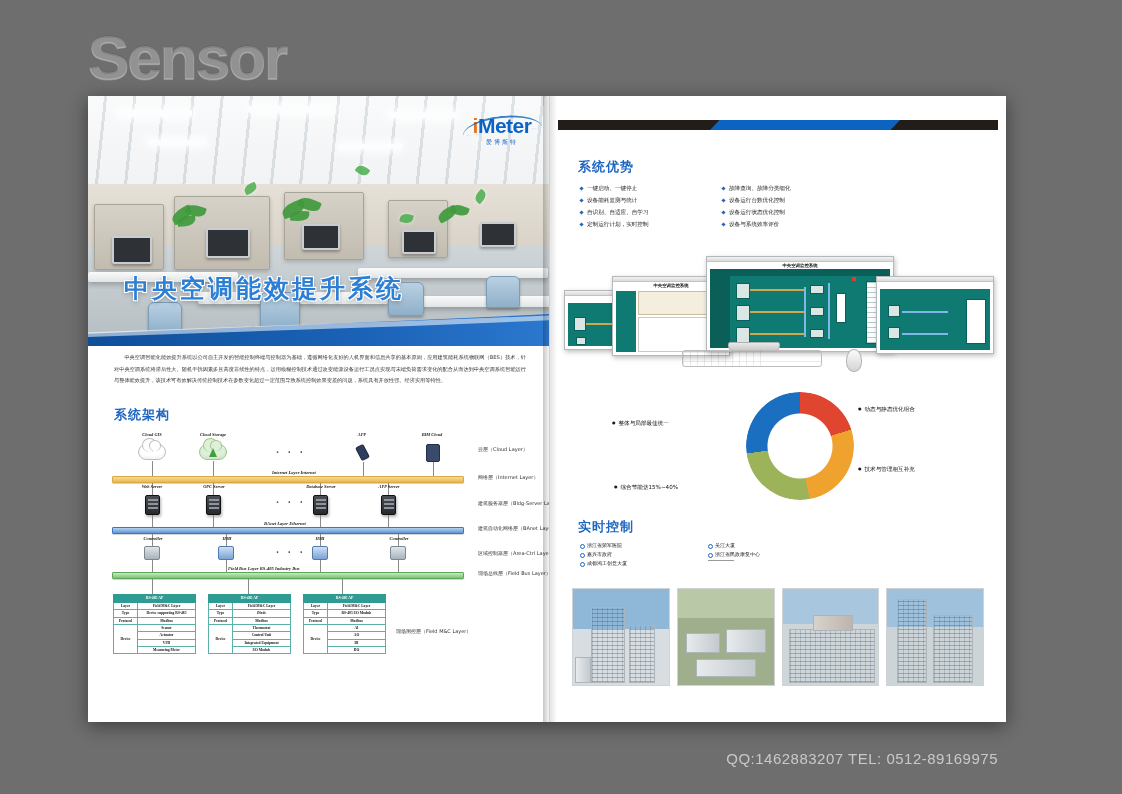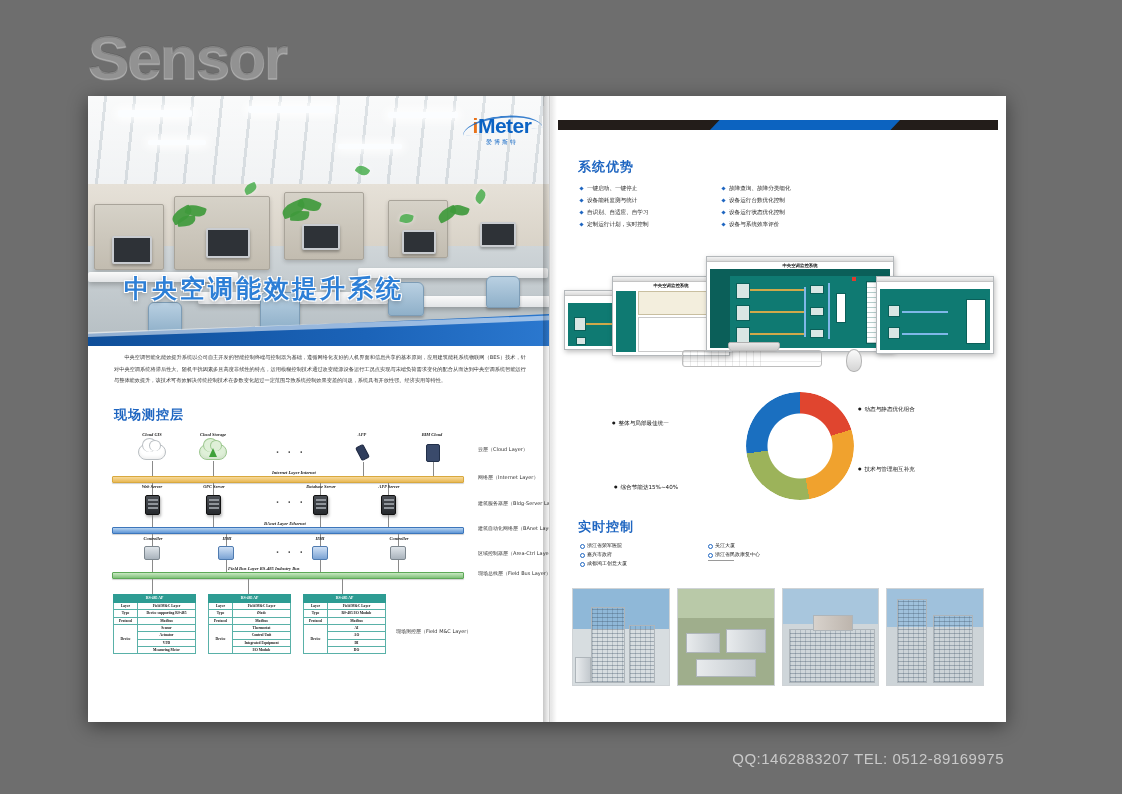--- a/index.html
+++ b/index.html
@@ -12,21 +12,21 @@
   
   .watermark{
     position:absolute; left:88px; top:22px;
     font-family:"Liberation Sans", sans-serif;
     font-size:62px; font-weight:700; letter-spacing:-2px;
     color:rgba(255,255,255,0.16);
     text-shadow:0 1px 0 rgba(255,255,255,0.22), 0 -1px 0 rgba(0,0,0,0.18);
     -webkit-text-stroke:1px rgba(255,255,255,0.20);
   }
   .footer-contact{
-    position:absolute; right:118px; top:750px;
+    position:absolute; right:124px; top:750px;
     font-family:"Liberation Sans", sans-serif;
     font-size:15px; color:#c9c9c9; letter-spacing:0.5px;
   }
 
   
   .spread{
     position:absolute; left:88px; top:96px;
     width:918px; height:626px;
     background:#fff;
     box-shadow:0 4px 18px rgba(0,0,0,0.45);
@@ -393,21 +393,21 @@
         <div class="cn">爱博斯特</div>
       </div>
 
       <div class="hero-title">中央空调能效提升系统</div>
       <div class="hero-swoosh"></div>
       <div class="hero-swoosh2"></div>
     </div>
 
     <p class="body-text">中央空调智能化能效提升系统以公司自主开发的智能控制终端与控制器为基础，遵循网络化友好的人机界面和信息共享的基本原则，应用建筑能耗系统物联网（BES）技术，针对中央空调系统将滞后性大、随机干扰因素多且高度非线性的特点，运用模糊控制技术通过改变能源设备运行工况点实现与末端负荷需求变化的配合从而达到中央空调系统智能运行与整体能效提升，该技术可有效解决传统控制技术在参数变化超过一定范围导致系统控制效果变差的问题，系统具有开放性强、经济实用等特性。</p>
 
-    <div class="sec-title sec-title-arch">现场测控层</div>
+    <div class="sec-title sec-title-arch">系统架构</div>
 
     <div class="arch">
 
       <div class="node-label" style="left:22px;top:0px;width:44px;">Cloud GIS</div>
       <div class="cloud" style="left:30px;top:12px;"></div>
       <div class="node-label" style="left:76px;top:0px;width:58px;">Cloud Storage</div>
       <div class="cloud green" style="left:91px;top:12px;"></div>
       <div class="uparrow" style="left:101px;top:16px;"></div>
       <div class="dots" style="left:168px;top:16px;">· · ·</div>
       <div class="node-label" style="left:238px;top:0px;width:32px;">APP</div>

